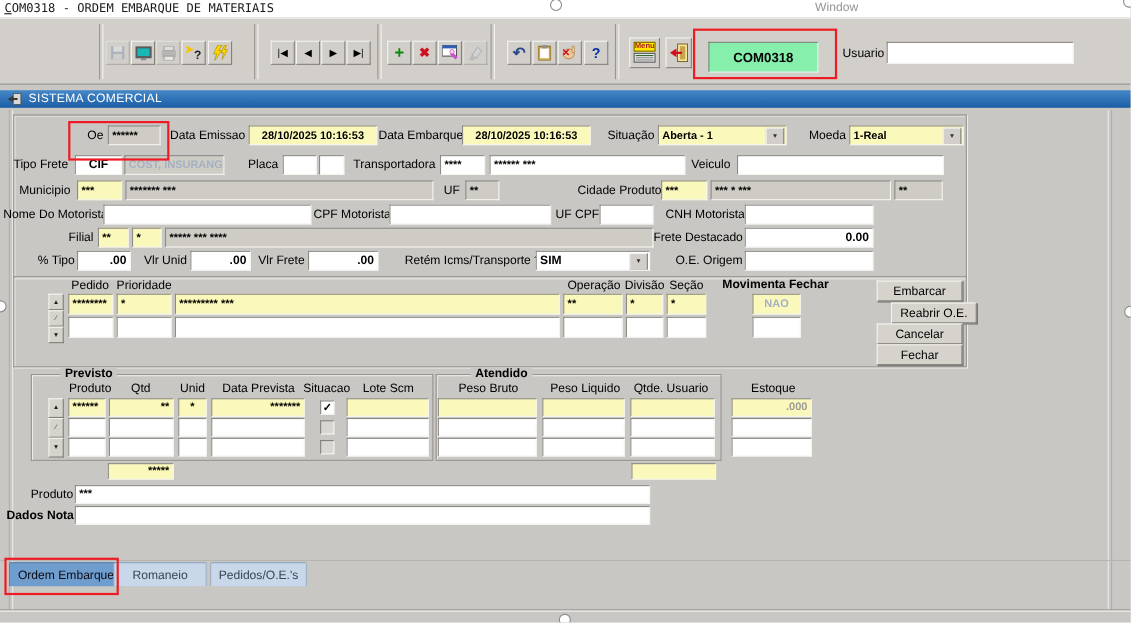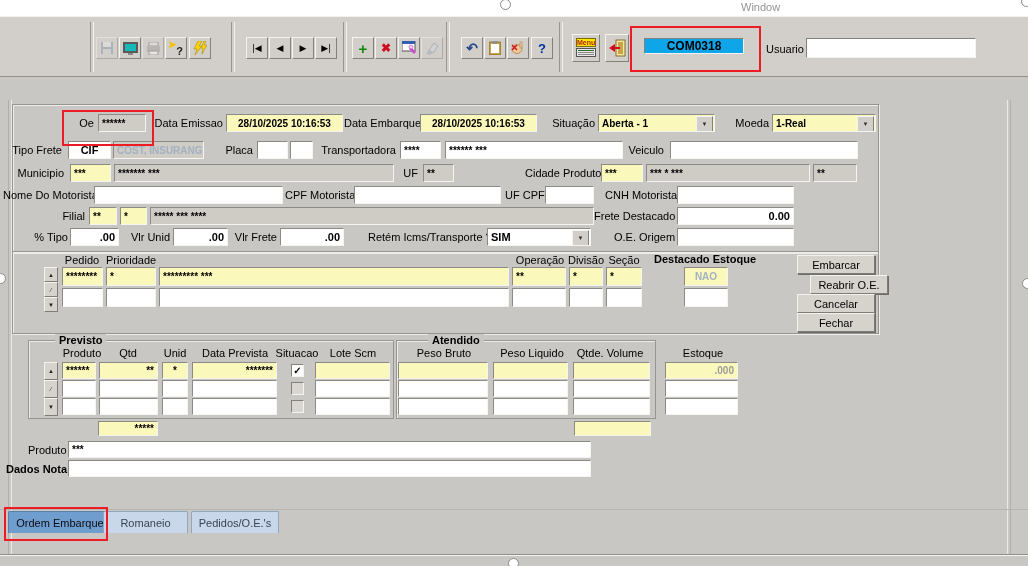--- a/index.html
+++ b/index.html
@@ -14,21 +14,21 @@
   
   .toolbar{position:absolute;left:0;top:16px;width:1028px;height:61px;background:#d2cfca;
            border-top:1px solid #f2f1ee;border-bottom:1px solid #93918c;box-sizing:border-box}
   .sep{position:absolute;top:5px;height:50px;width:2px;border-left:1px solid #98968f;border-right:1px solid #f2f1ee}
   .tbtn{position:absolute;top:20px;width:20px;height:20px;background:#d2cfca;
         border:1px solid;border-color:#f4f3f0 #83817c #83817c #f4f3f0;
         display:flex;align-items:center;justify-content:center;overflow:hidden}
   .tbtn.big{top:17px;width:26px;height:26px}
   .tbtn .g{font-size:9px;line-height:1;pointer-events:none}
   .dim45{opacity:.45}
-  .progcode{position:absolute;left:644px;top:21px;width:100px;height:16px;background:#0ea5e9;
+  .progcode{position:absolute;left:644px;top:21px;width:100px;height:28px;background:#86efac;
             border:1px solid;border-color:#83817c #f4f3f0 #f4f3f0 #83817c;box-sizing:border-box;
             display:flex;align-items:center;justify-content:center;font-weight:bold;font-size:12px}
   .usrfld{position:absolute;left:806px;top:21px;width:170px;height:20px;background:#fff;
           border:1px solid;border-color:#83817c #f4f3f0 #f4f3f0 #83817c;box-sizing:border-box}
   
   .banner{position:absolute;left:0;top:82px;width:1028px;height:16px;background:linear-gradient(#4488c8,#1c5da4);
           color:#fff;display:flex;align-items:center}
   .banner .txt{margin-left:26px;font-size:11px;letter-spacing:.3px}
   .bicon{position:absolute;left:7px;top:2px}
   
@@ -77,20 +77,21 @@
   .handle{position:absolute;width:9px;height:9px;border-radius:50%;background:#fff;border:1px solid #8a8a8a;z-index:60}
   .hline{position:absolute;left:0;width:1028px;height:0;border-top:1px solid #8f8d88;border-bottom:1px solid #f6f5f2}
   .grid-hdr{font-size:11px}
 </style>
 </head>
 <body>
 
 <div id="screen">
 
   <div class="titlebar">
+    <span class="title">COM0318 - ORDEM EMBARQUE DE MATERIAIS</span>
     <span class="winlabel">Window</span>
   </div>
 
   <div class="toolbar">
     <div class="sep" style="left:90px"></div>
     <div class="sep" style="left:231px"></div>
     <div class="sep" style="left:343px"></div>
     <div class="sep" style="left:446px"></div>
     <div class="sep" style="left:559px"></div>
 
@@ -198,20 +199,27 @@
           <polygon points="1,9 7,5 7,8 12,8 12,10 7,10 7,13" fill="#d01020"></polygon>
         </svg>
     </div>
 
     <div class="progcode">COM0318</div>
     <span class="lbl" style="left:766px;top:26px">Usuario</span>
     <div class="usrfld"></div>
   </div>
   <div class="redbox" style="left:630px;top:26px;width:127px;height:42px"></div>
 
+  <div class="banner">
+    <svg class="bicon" width="13" height="12">
+        <rect x="5" y="1" width="7" height="10" fill="#d8d8d8" stroke="#555" stroke-width=".8"></rect>
+        <polygon points="0,6 5,3 5,5 9,5 9,7 5,7 5,9" fill="#3a3a3a"></polygon>
+      </svg>
+    <span class="txt">SISTEMA COMERCIAL</span>
+  </div>
 
   <div class="abs" style="left:8px;top:100px;width:2px;height:454px;border-left:1px solid #b2b0ad;border-right:1px solid #eceae8"></div>
   <div class="abs" style="left:1007px;top:100px;width:2px;height:454px;border-left:1px solid #eceae8;border-right:1px solid #b2b0ad"></div>
 
   <div class="frame" style="left:12px;top:104px;width:865px;height:147px"></div>
 
   <span class="lbl r" style="left:58px;top:117px;width:36px">Oe</span>
   <div class="fld g" style="left:98px;top:114px;width:48px">******</div>
   <span class="lbl r" style="left:152px;top:117px;width:71px">Data Emissao</span>
   <div class="fld y ct" style="left:226px;top:114px;width:117px">28/10/2025 10:16:53</div>
@@ -281,21 +289,21 @@
   <span class="lbl r" style="left:614px;top:231px;width:60px">O.E. Origem</span>
   <div class="fld" style="left:677px;top:228px;width:117px"></div>
 
   <div class="frame" style="left:12px;top:251px;width:865px;height:81px"></div>
 
   <span class="lbl c grid-hdr" style="left:47px;top:254px;width:70px">Pedido</span>
   <span class="lbl grid-hdr" style="left:106px;top:254px">Prioridade</span>
   <span class="lbl c grid-hdr" style="left:513px;top:254px;width:54px">Operação</span>
   <span class="lbl c grid-hdr" style="left:566px;top:254px;width:40px">Divisão</span>
   <span class="lbl c grid-hdr" style="left:605px;top:254px;width:38px">Seção</span>
-  <span class="lbl c b grid-hdr" style="left:650px;top:253px;width:110px">Destacado Estoque</span>
+  <span class="lbl c b grid-hdr" style="left:650px;top:253px;width:110px">Movimenta Fechar</span>
 
   <div class="scell" style="left:44px;top:267px;height:15px">▲</div>
   <div class="scell" style="left:44px;top:282px;height:15px">⁄</div>
   <div class="scell" style="left:44px;top:297px;height:15px">▼</div>
 
   <div class="fld y" style="left:62px;top:267px;width:41px;height:19px">********</div>
   <div class="fld y" style="left:106px;top:267px;width:50px;height:19px">*</div>
   <div class="fld y" style="left:159px;top:267px;width:350px;height:19px">********* ***</div>
   <div class="fld y" style="left:512px;top:267px;width:54px;height:19px">**</div>
   <div class="fld y" style="left:569px;top:267px;width:34px;height:19px">*</div>
@@ -321,21 +329,21 @@
   <span class="legend b" style="left:428px;top:334px">Atendido</span>
 
   <span class="lbl c" style="left:52px;top:347px;width:60px">Produto</span>
   <span class="lbl c" style="left:108px;top:347px;width:40px">Qtd</span>
   <span class="lbl c" style="left:158px;top:347px;width:34px">Unid</span>
   <span class="lbl c" style="left:196px;top:347px;width:78px">Data Prevista</span>
   <span class="lbl c" style="left:272px;top:347px;width:50px">Situacao</span>
   <span class="lbl c" style="left:318px;top:347px;width:70px">Lote Scm</span>
   <span class="lbl c" style="left:408px;top:347px;width:72px">Peso Bruto</span>
   <span class="lbl c" style="left:494px;top:347px;width:76px">Peso Liquido</span>
-  <span class="lbl c" style="left:570px;top:347px;width:80px">Qtde. Volume</span>
+  <span class="lbl c" style="left:570px;top:347px;width:80px">Qtde. Usuario</span>
   <span class="lbl c" style="left:668px;top:347px;width:70px">Estoque</span>
 
   <div class="scell" style="left:44px;top:362px;height:18px">▲</div>
   <div class="scell" style="left:44px;top:380px;height:18px">⁄</div>
   <div class="scell" style="left:44px;top:398px;height:18px">▼</div>
 
   <div class="fld y" style="left:62px;top:362px;width:34px;height:17px">******</div>
   <div class="fld y rt" style="left:99px;top:362px;width:59px;height:17px">**</div>
   <div class="fld y ct" style="left:162px;top:362px;width:26px;height:17px">*</div>
   <div class="fld y rt" style="left:192px;top:362px;width:85px;height:17px">*******</div>

